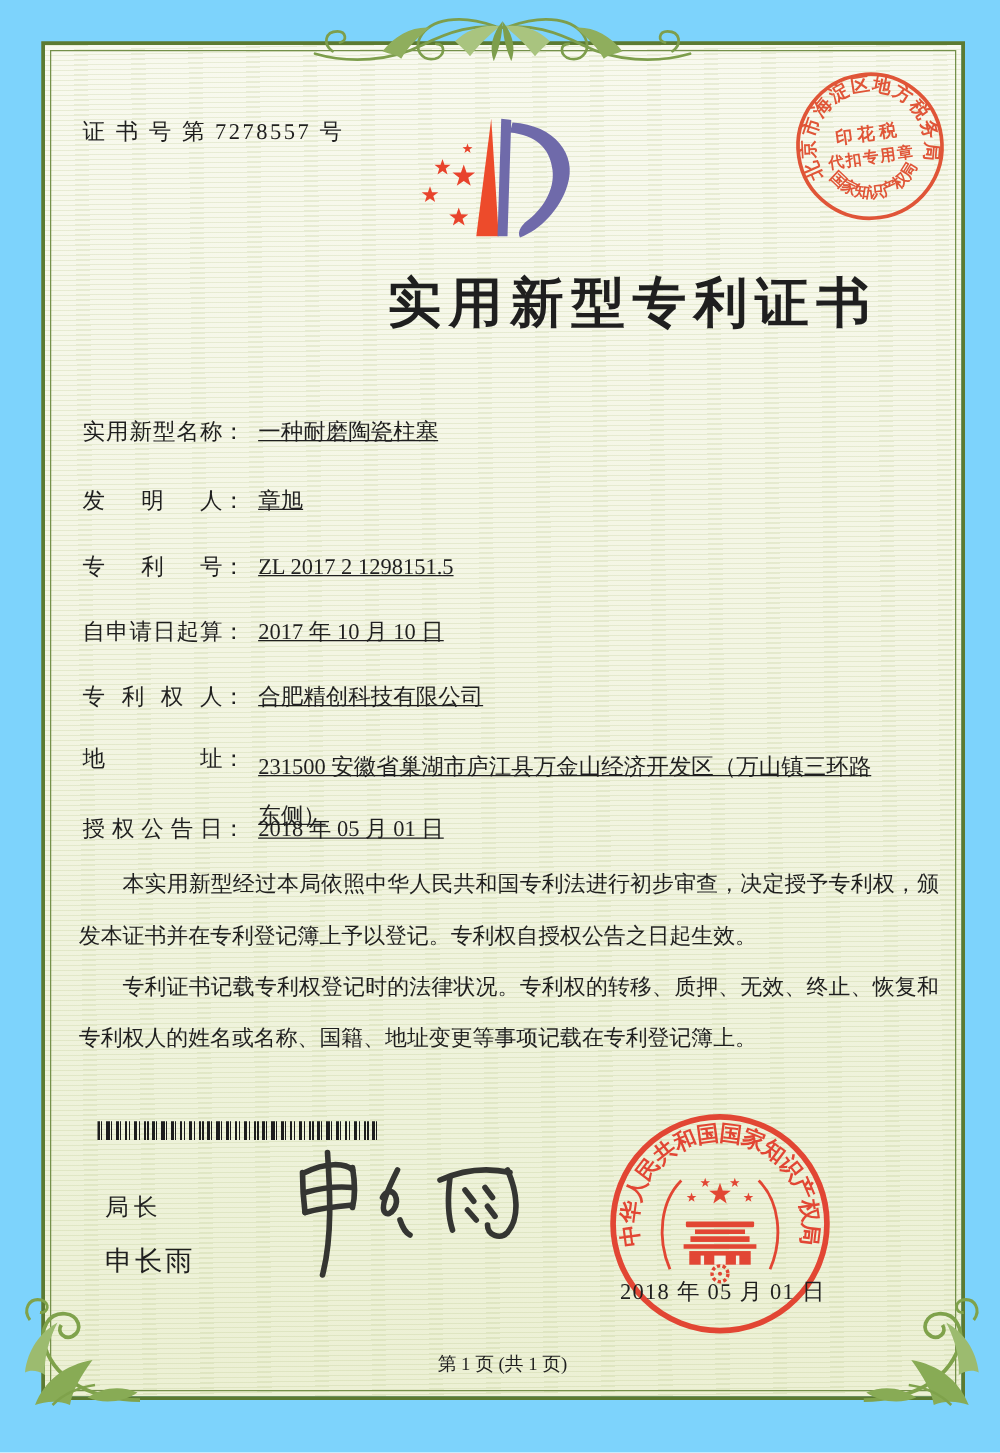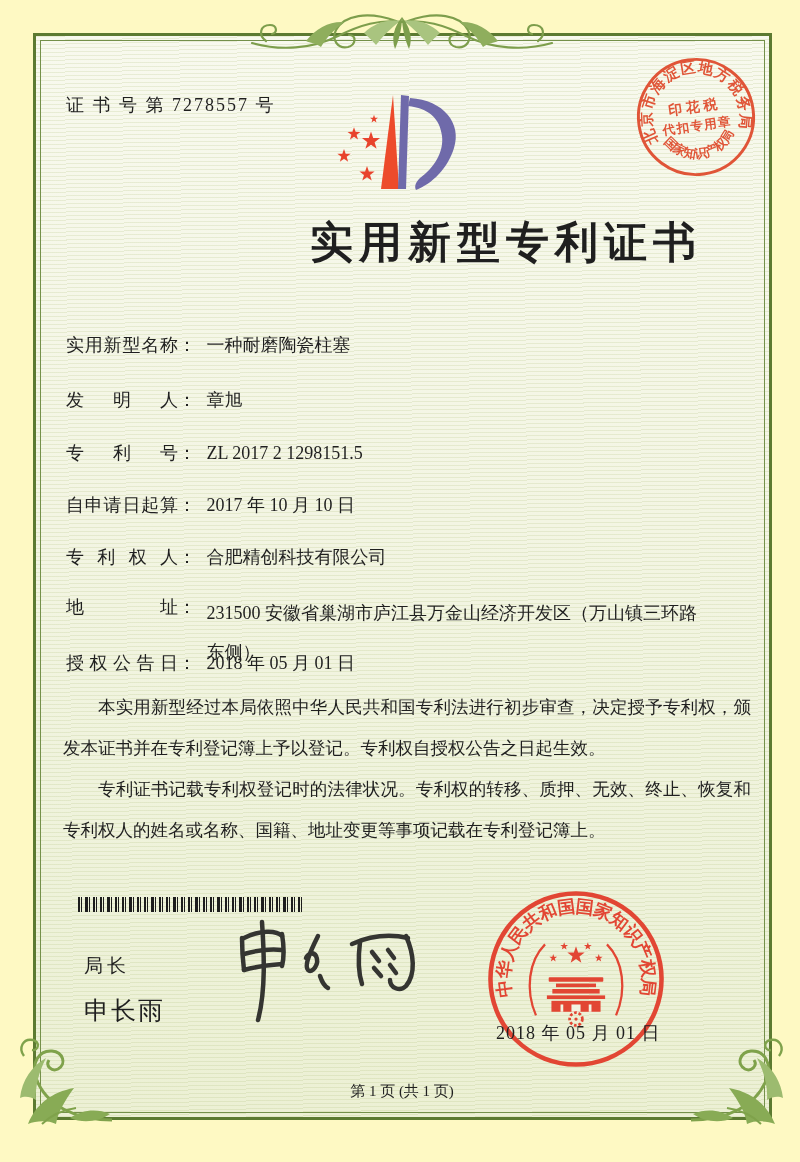--- a/index.html
+++ b/index.html
@@ -1,51 +1,51 @@
 <!DOCTYPE html>
 <html><head>
 <meta charset="utf-8">
 <style>
   html,body{margin:0;padding:0;background:#ffffff;}
-  .page{position:relative;width:800px;height:1162px;background:#fef9c3;overflow:hidden;
+  .page{position:relative;width:800px;height:1162px;background:#7dd3fc;overflow:hidden;
         font-family:"Liberation Serif","DejaVu Serif",serif;color:#1f1f1f;}
   
   .border-outer{position:absolute;left:33px;top:33px;width:739px;height:1087px;
         border:3px solid #5c7a31;box-sizing:border-box;}
   .border-inner{position:absolute;left:40px;top:40px;width:725px;height:1073px;
         border:1px solid #74904a;box-sizing:border-box;}
   .inner-bg{position:absolute;left:36px;top:36px;width:733px;height:1081px;
         background:
           repeating-linear-gradient(179deg, rgba(168,186,112,.20) 0 1px, rgba(0,0,0,0) 1px 4px),
           linear-gradient(180deg,#f8f9ee 0%,#f3f5e3 45%,#eef2da 80%,#ecf0d4 100%);}
   
   .cert-no{position:absolute;left:66px;top:93px;font-size:18px;letter-spacing:2px;}
   .title{position:absolute;left:102px;top:214px;width:600px;text-align:right;
         font-size:43px;font-weight:600;letter-spacing:6px;}
   .field-row{position:absolute;left:66px;font-size:18px;line-height:26px;}
   .f-label{display:inline-block;width:112px;text-align:justify;text-align-last:justify;vertical-align:top;}
   .f-colon{vertical-align:top;}
-  .f-value{display:inline-block;vertical-align:top;margin-left:6px;}
+  .f-value{display:inline-block;vertical-align:top;margin-left:6px;text-decoration:underline;}
   .f-value.wrap{width:505px;line-height:39px;}
   .grant-no{position:absolute;left:389px;top:0;}
   .grant-no .f-label{width:100px;}
   .body-text{position:absolute;left:63px;top:687px;width:688px;font-size:17.5px;
         line-height:41px;text-align:justify;}
   .body-text p{margin:0;text-indent:2em;}
   
   .barcode{position:absolute;left:78px;top:897px;width:224px;height:15px;
         background:repeating-linear-gradient(90deg,
           #1d1d1d 0 2px, rgba(0,0,0,0) 2px 3px,
           #1d1d1d 3px 4px, rgba(0,0,0,0) 4px 7px,
           #1d1d1d 7px 10px, rgba(0,0,0,0) 10px 11px,
           #1d1d1d 11px 12px, rgba(0,0,0,0) 12px 15px,
           #1d1d1d 15px 17px, rgba(0,0,0,0) 17px 18px,
           #1d1d1d 18px 19px, rgba(0,0,0,0) 19px 22px);}
   .signer-title{position:absolute;left:84px;top:953px;font-size:19px;letter-spacing:4px;}
-  .signer-name{position:absolute;left:84px;top:994px;font-size:25px;letter-spacing:2px;}
+  .signer-name{position:absolute;left:84px;top:994px;font-size:22px;letter-spacing:2px;}
   .signature-svg{position:absolute;left:222px;top:912px;}
   .seal-svg{position:absolute;left:485px;top:888px;opacity:.93;}
   .seal-date{position:absolute;left:496px;top:1021px;font-size:18px;letter-spacing:1px;z-index:5;}
   .footer{position:absolute;left:102px;top:1082px;width:600px;text-align:center;font-size:15px;}
   .tax-stamp{position:absolute;left:631px;top:52px;opacity:.92;}
   .logo-svg{position:absolute;left:332px;top:86px;}
   .orn-top{position:absolute;left:246px;top:5px;}
   .flourish{position:absolute;top:1036px;}
   .flourish.left{left:12px;}
   .flourish.right{left:686px;transform:scaleX(-1);}

